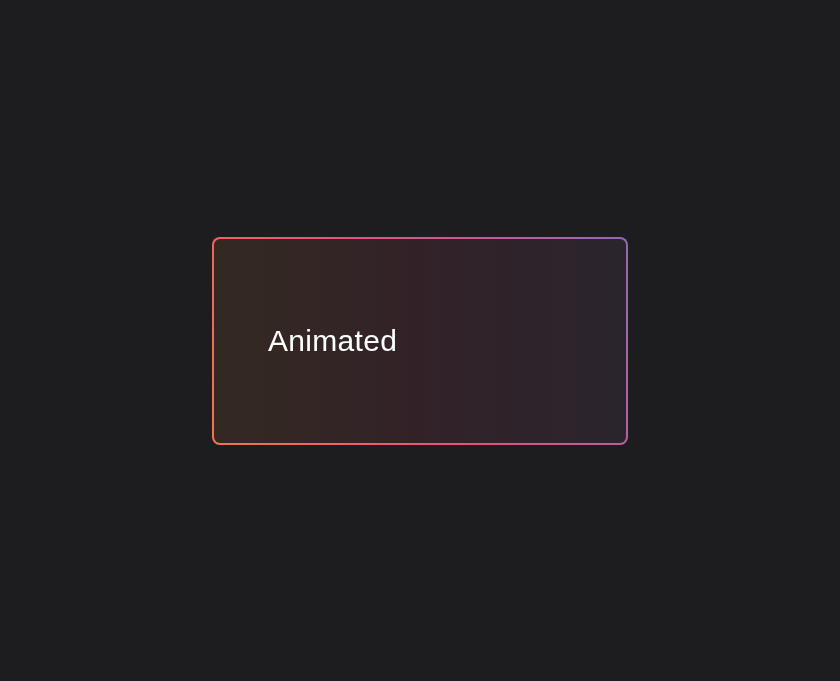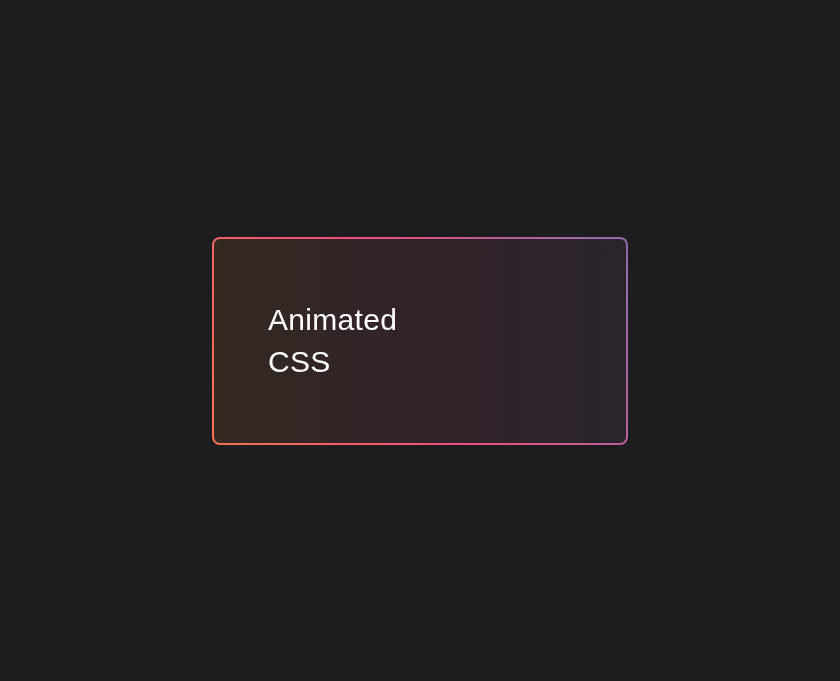--- a/index.html
+++ b/index.html
@@ -48,15 +48,14 @@
     line-height: 1.4;
     letter-spacing: 0.3px;
   }
 </style>
 </head>
 <body>
 
 <div class="card">
   <div class="card-inner">
     <div class="line">Animated</div>
-    <div class="line">CSS</div>
   </div>
 </div>
 
 </body></html>

